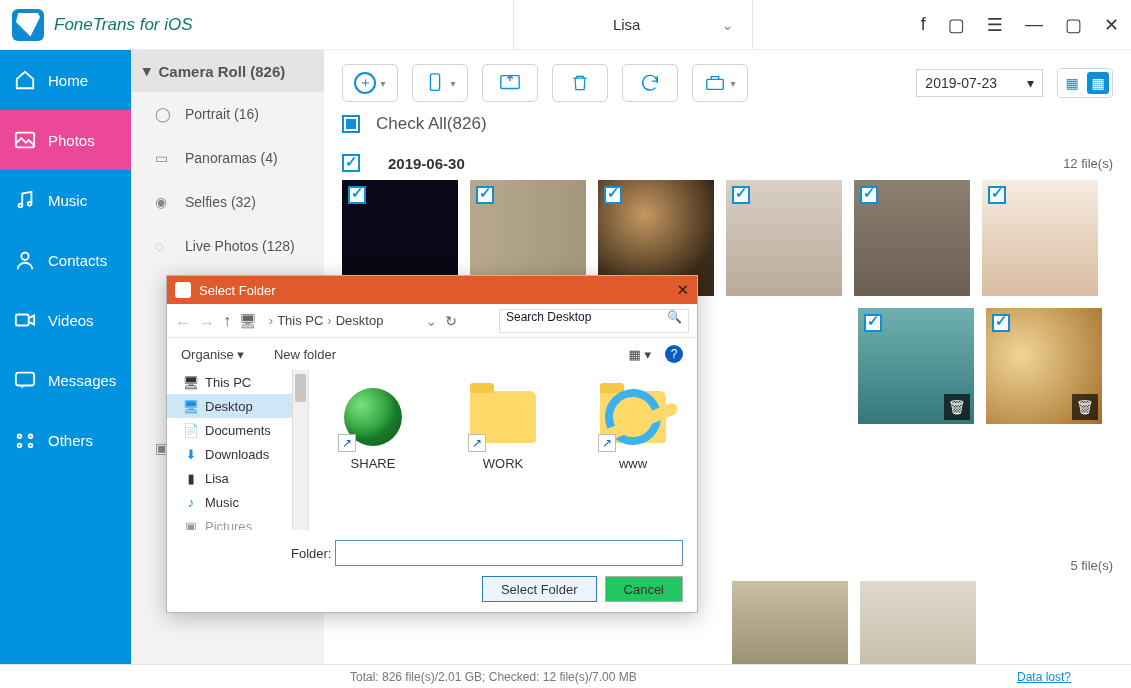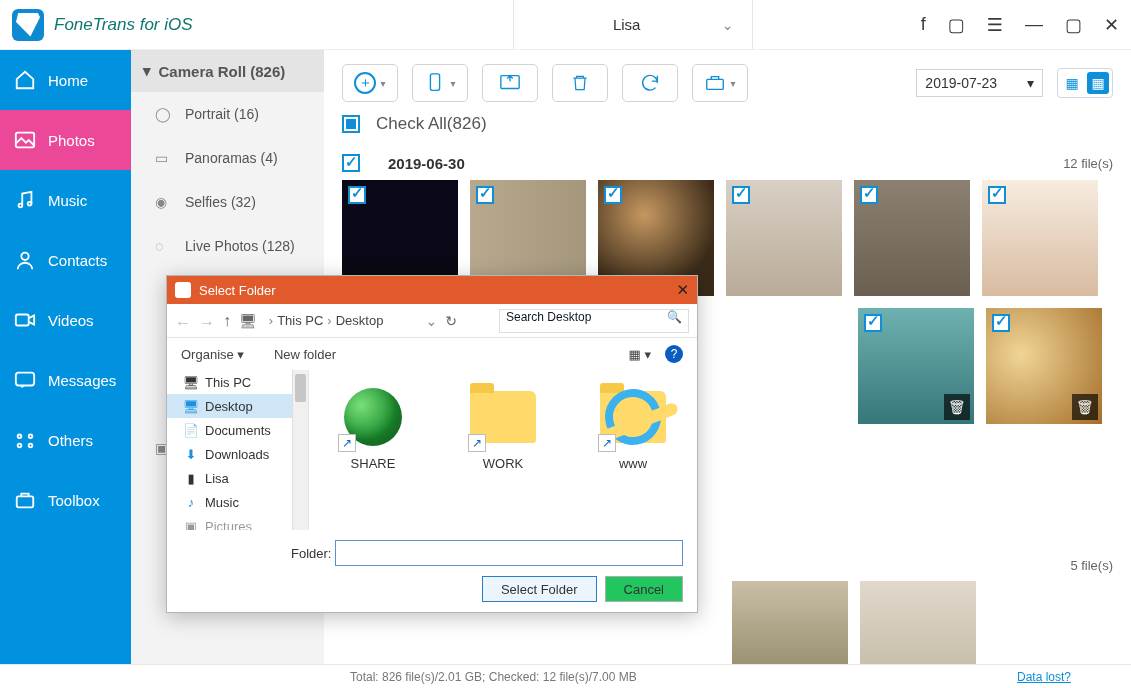--- a/index.html
+++ b/index.html
@@ -180,29 +180,20 @@
         <span class="icon">
           <svg width="22" height="22" viewBox="0 0 24 24" fill="none" stroke="#fff" stroke-width="2">
             <circle cx="6" cy="8" r="2"></circle>
             <circle cx="18" cy="8" r="2"></circle>
             <circle cx="6" cy="18" r="2"></circle>
             <circle cx="18" cy="18" r="2"></circle>
           </svg>
         </span>
         <span>Others</span>
       </div>
-    <div class="nav-item">
-        <span class="icon">
-          <svg width="22" height="22" viewBox="0 0 24 24" fill="none" stroke="#fff" stroke-width="2">
-            <rect x="3" y="8" width="18" height="12" rx="2"></rect>
-            <path d="M8 8V5h8v3"></path>
-          </svg>
-        </span>
-        <span>Toolbox</span>
-      </div>
   </div>
 
   <div class="sub-list">
     <div class="sub-header">
         <span>▾</span>
         <span>Camera Roll (826)</span>
       </div>
     <div class="item">
         <span class="icon">◯</span>
         <span>Portrait (16)</span>

